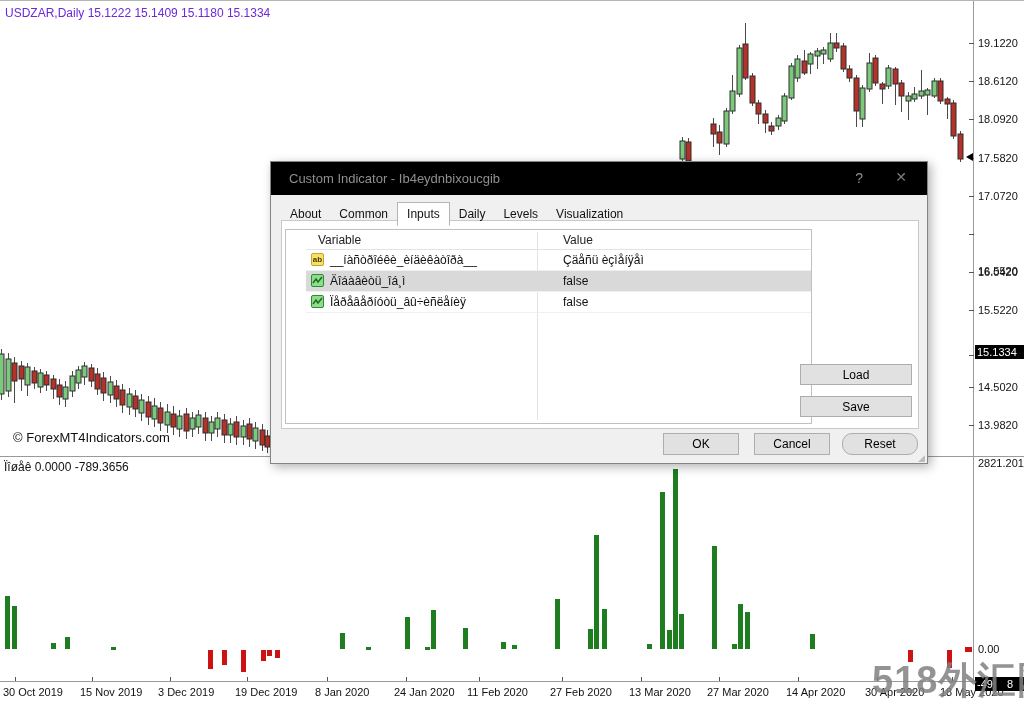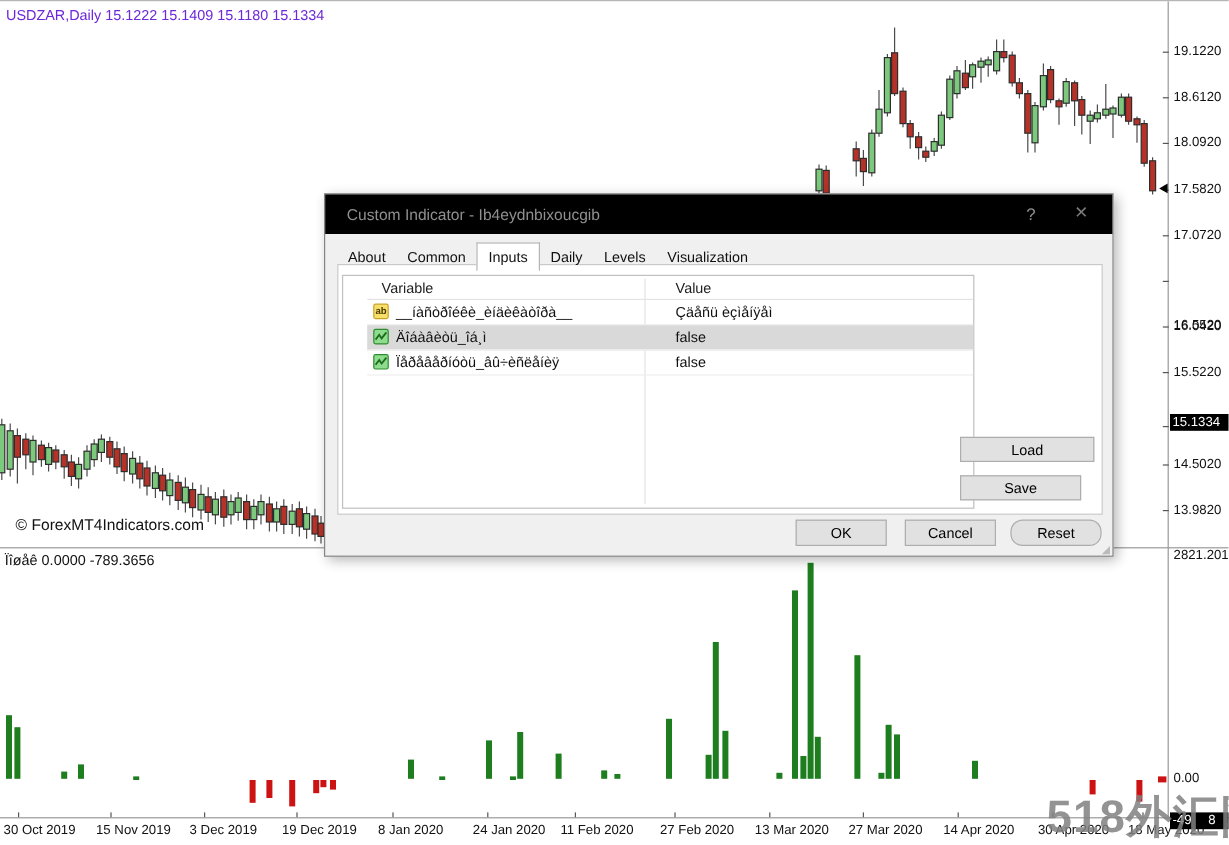--- a/index.html
+++ b/index.html
@@ -50,21 +50,21 @@
   .lrow.sel{background:#d9d9d9;}
   .ricon{position:absolute;left:5px;top:3px;width:13px;height:13px;border-radius:2px;box-sizing:border-box;}
   .ricon.ab{background:#f7e06a;border:1px solid #c9a227;font-weight:bold;font-size:8px;color:#4a3a00;
             text-align:center;line-height:11px;}
   .ricon.chart{background:#8edc8e;border:1px solid #2e8b2e;}
   .rname{position:absolute;left:24px;top:3px;color:#111;white-space:nowrap;}
   .rval{position:absolute;left:257px;top:3px;color:#111;white-space:nowrap;}
   .btn{position:absolute;background:#e1e1e1;border:1px solid #adadad;color:#000;
        font-family:"Liberation Sans",sans-serif;font-size:12px;cursor:pointer;}
   #load-btn{left:518px;top:143px;width:112px;height:21px;}
-  #save-btn{left:518px;top:175px;width:101px;height:21px;}
+  #save-btn{left:518px;top:175px;width:112px;height:21px;}
   #ok-btn{left:392px;top:271px;width:76px;height:22px;}
   #cancel-btn{left:483px;top:271px;width:76px;height:22px;}
   #reset-btn{left:571px;top:271px;width:76px;height:22px;border-radius:10px;}
   .grip{position:absolute;right:2px;bottom:0px;color:#bbb;font-size:9px;cursor:nwse-resize;}
 </style>
 </head>
 <body>
 
 <div class="screen">
 

